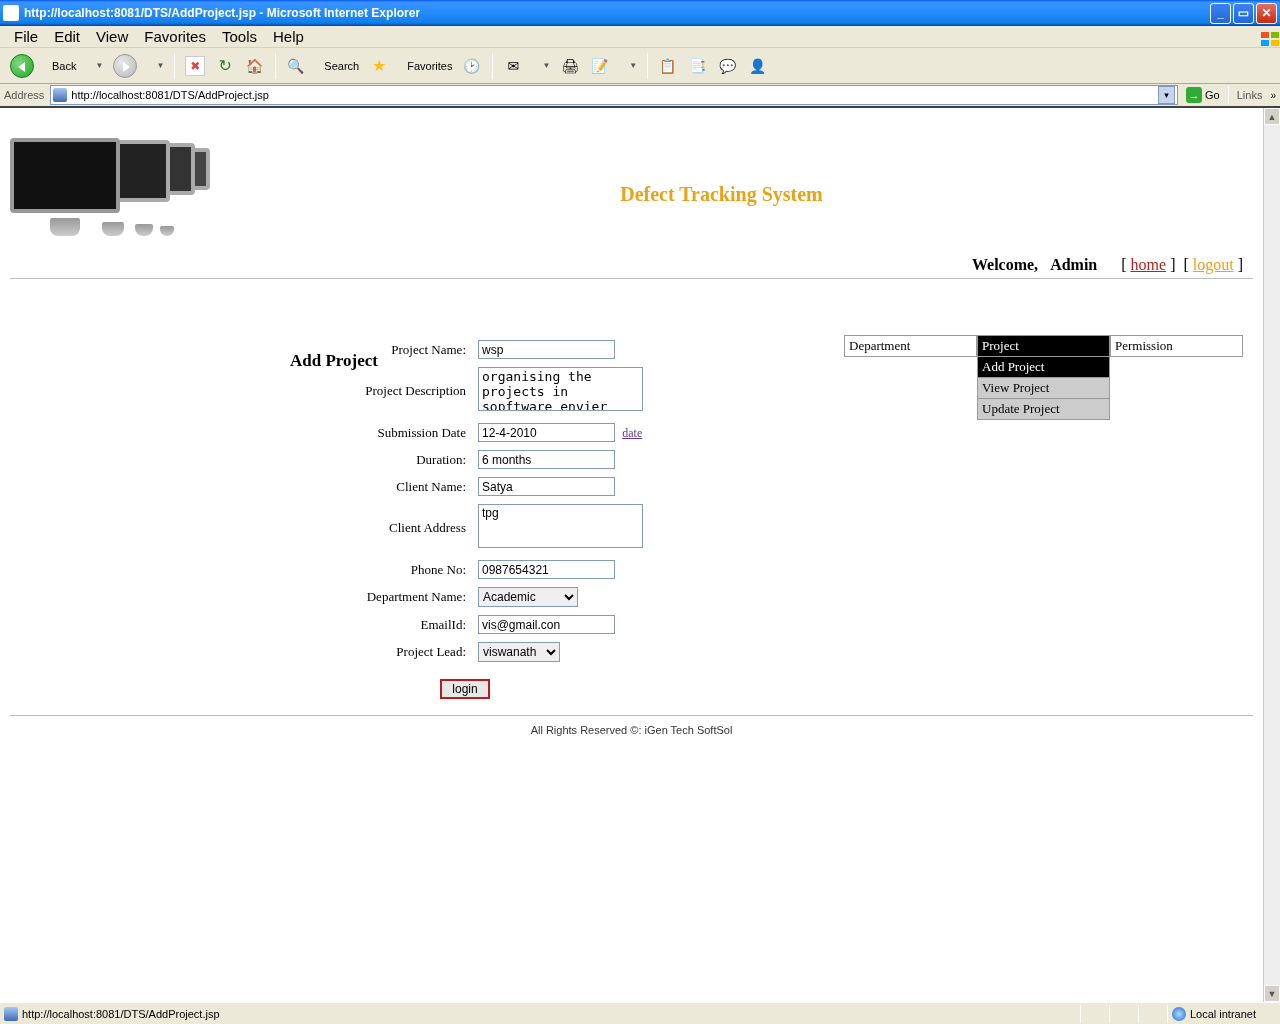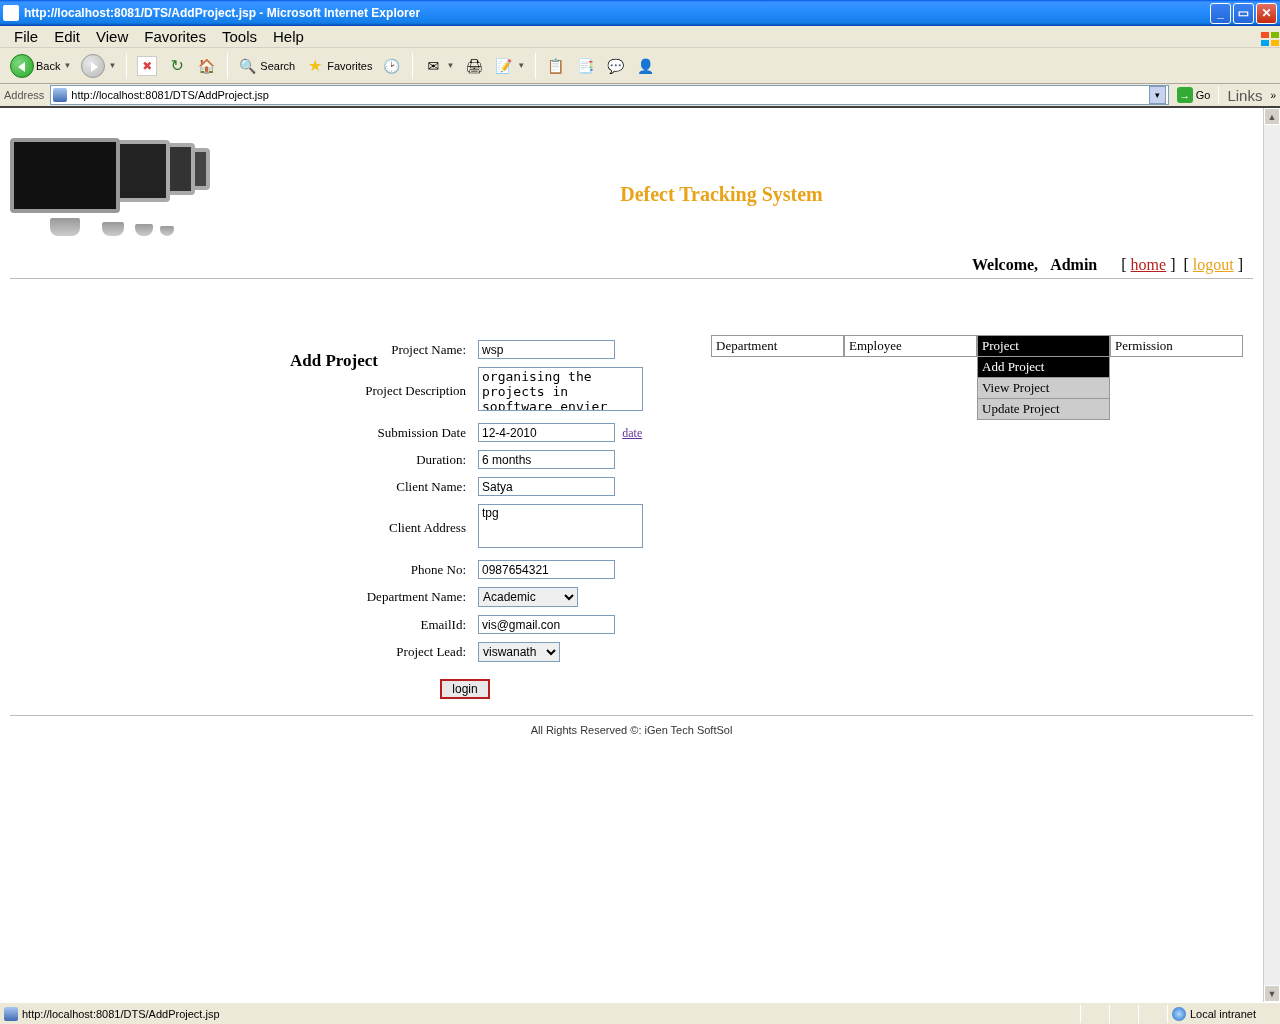--- a/index.html
+++ b/index.html
@@ -14,21 +14,21 @@
 .btn-close { background: linear-gradient(#e36f63,#c72b10); }
 
 
 .menu-bar { height: 22px; background: #ece9d8; display: flex; align-items: center; padding: 0 6px; border-bottom: 1px solid #d4d0c8; position: relative; }
 .menu-bar span { padding: 2px 8px; font-size: 15px; }
 .win-flag { position:absolute; right:4px; top:2px; width:26px; height:18px; }
 .win-flag svg { width:26px; height:18px; }
 
 
 .toolbar { height: 36px; background: #ece9d8; display: flex; align-items: center; padding: 0 6px; gap: 2px; border-bottom: 1px solid #aca899; }
-.tb-btn { display: inline-flex; align-items: center; padding: 2px 4px; gap: 2px; font-size: 11px; }
+.tb-btn { display: inline-flex; align-items: center; padding: 2px 4px; gap: 18px; font-size: 11px; }
 .tb-icon { width: 24px; height: 24px; display: inline-block; border-radius: 50%; }
 .back-icon { background: radial-gradient(circle at 35% 35%, #7fd87f, #23a823); border:1px solid #1a7a1a; position:relative; }
 .back-icon::after { content:""; position:absolute; left:7px; top:7px; border-top:5px solid transparent; border-bottom:5px solid transparent; border-right:7px solid white; }
 .fwd-icon { background: radial-gradient(circle at 35% 35%, #e8e8e8, #b8b8b8); border:1px solid #999; position:relative; }
 .fwd-icon::after { content:""; position:absolute; left:9px; top:7px; border-top:5px solid transparent; border-bottom:5px solid transparent; border-left:7px solid white; }
 .stop-icon { width:20px; height:20px; background:white; border:1px solid #ccc; position:relative; display:inline-flex;align-items:center;justify-content:center; }
 .stop-icon::before { content:"✖"; color:#d44; font-size:12px; }
 .refresh-icon { width:20px; height:20px; display:inline-flex;align-items:center;justify-content:center; color:#2a7a2a; font-size:16px; }
 .home-icon { width:20px; height:20px; display:inline-flex;align-items:center;justify-content:center; font-size:14px; }
 .search-icon { width:20px; height:20px; display:inline-flex;align-items:center;justify-content:center; font-size:14px; }
@@ -39,21 +39,21 @@
 
 
 .address-bar { height: 24px; background: #ece9d8; display: flex; align-items: center; padding: 0 4px; border-bottom: 2px solid #404040; gap:4px; }
 .address-bar .lbl { font-size: 11px; color:#555; padding-right:2px; }
 .addr-input { flex:1; display:flex; align-items:center; background:white; border:1px solid #7f9db9; height:20px; padding:0 2px; }
 .addr-input .page-ico { width:14px; height:14px; background:linear-gradient(#a8c8f0,#426ab3); border-radius:2px; margin-right:4px; }
 .addr-input input { flex:1; border:none; outline:none; font-size:11px; }
 .addr-dd { width:17px; height:18px; background:#c7d3ef; border:1px solid #7f9db9; display:inline-flex;align-items:center;justify-content:center; font-size:9px; }
 .go-btn { display:inline-flex; align-items:center; gap:3px; padding:0 4px; height:20px; }
 .go-arrow { width:16px; height:16px; background:#3a3; border-radius:3px; display:inline-flex;align-items:center;justify-content:center; color:white; font-size:11px; }
-.links-lbl { font-size:15px; color:#555; padding:0 4px; }
+.links-lbl { font-size:11px; color:#555; padding:0 4px; }
 .chev { font-size:10px; }
 
 
 .viewport { position:absolute; top:108px; bottom:22px; left:0; right:0; display:flex; background:#fff; }
 .page { flex:1; background:#fff; overflow:hidden; position:relative; padding:0 10px; }
 .vscroll { width:17px; background:#eee; border-left:1px solid #ccc; display:flex; flex-direction:column; }
 .vscroll .up, .vscroll .down { height:17px; background:#d4d0c8; border:1px solid #fff; display:flex;align-items:center;justify-content:center; font-size:9px; color:#555; }
 .vscroll .track { flex:1; }
 
 
@@ -236,23 +236,20 @@
     <div class="hr"></div>
 
     <div class="main">
       <div class="section-title">Add Project</div>
 
       <div class="nav-menu">
         <div class="nav-col">
             <div class="nav-head">Department</div>
           </div>
         <div class="nav-col">
-            <div class="nav-head">Employee</div>
-          </div>
-        <div class="nav-col">
           <div class="nav-head active">Project</div>
           <div class="nav-sub active">Add Project</div>
           <div class="nav-sub">View Project</div>
           <div class="nav-sub">Update Project</div>
         </div>
         <div class="nav-col">
             <div class="nav-head">Permission</div>
           </div>
       </div>
 

